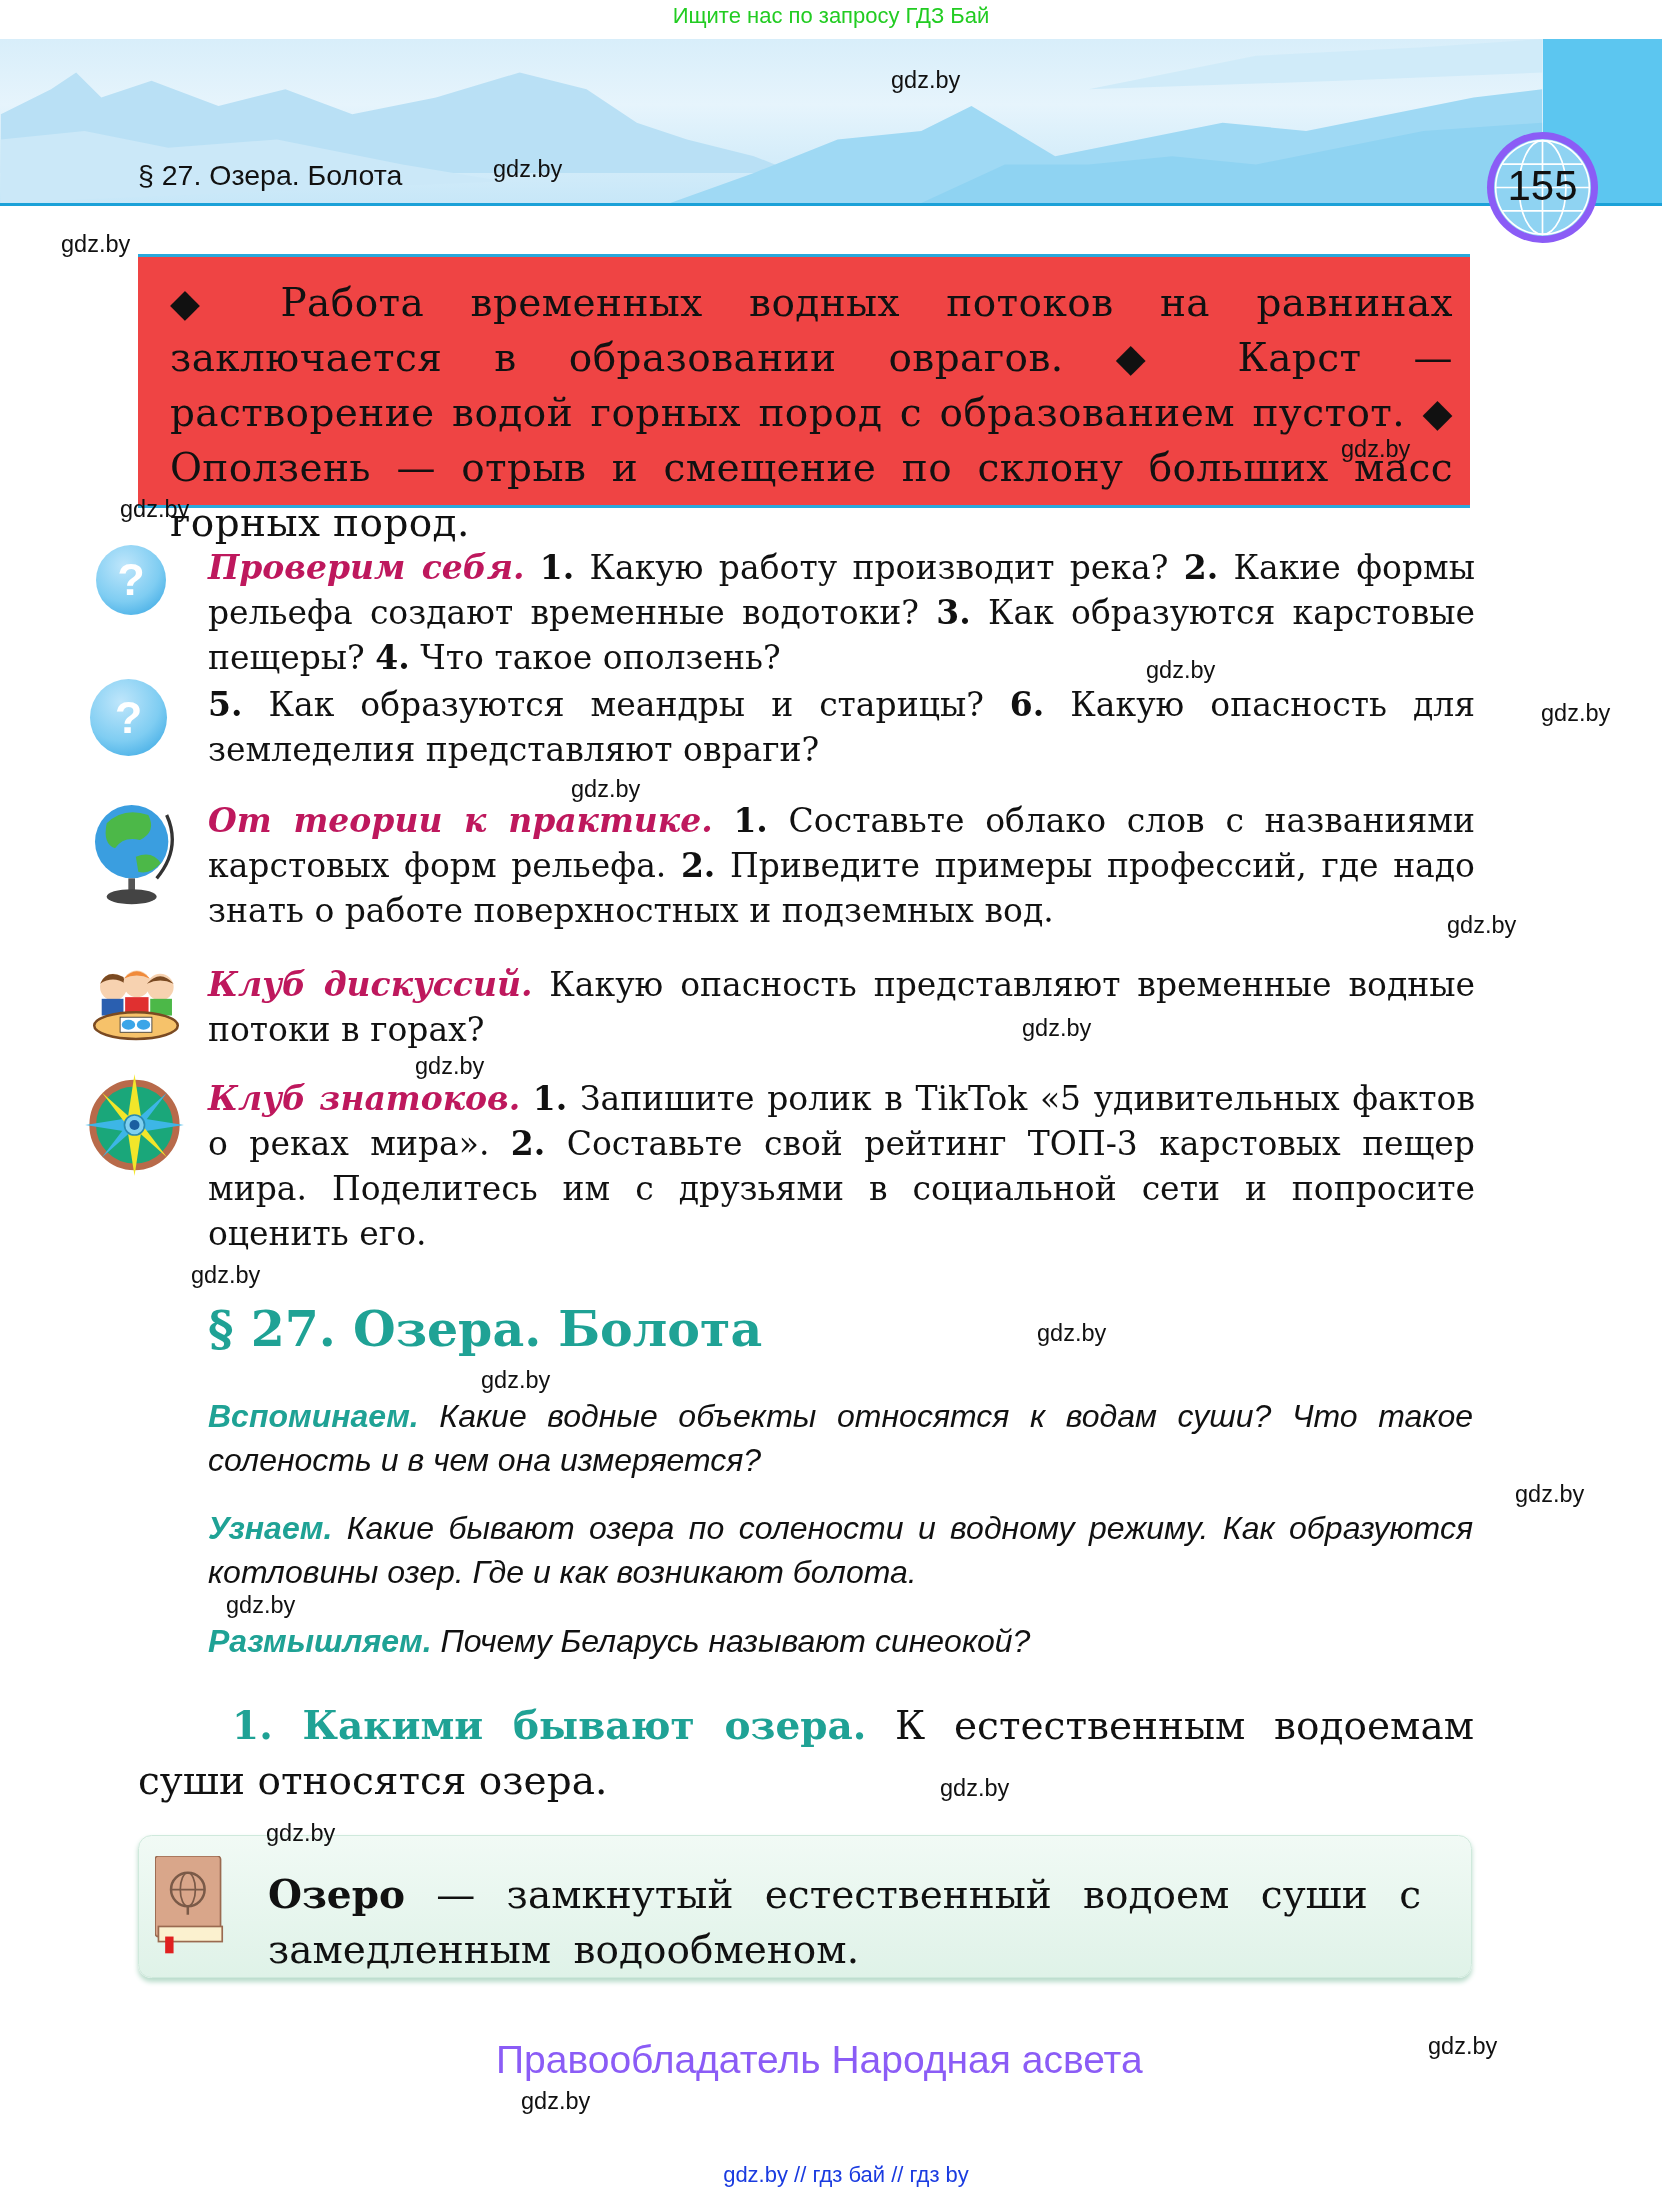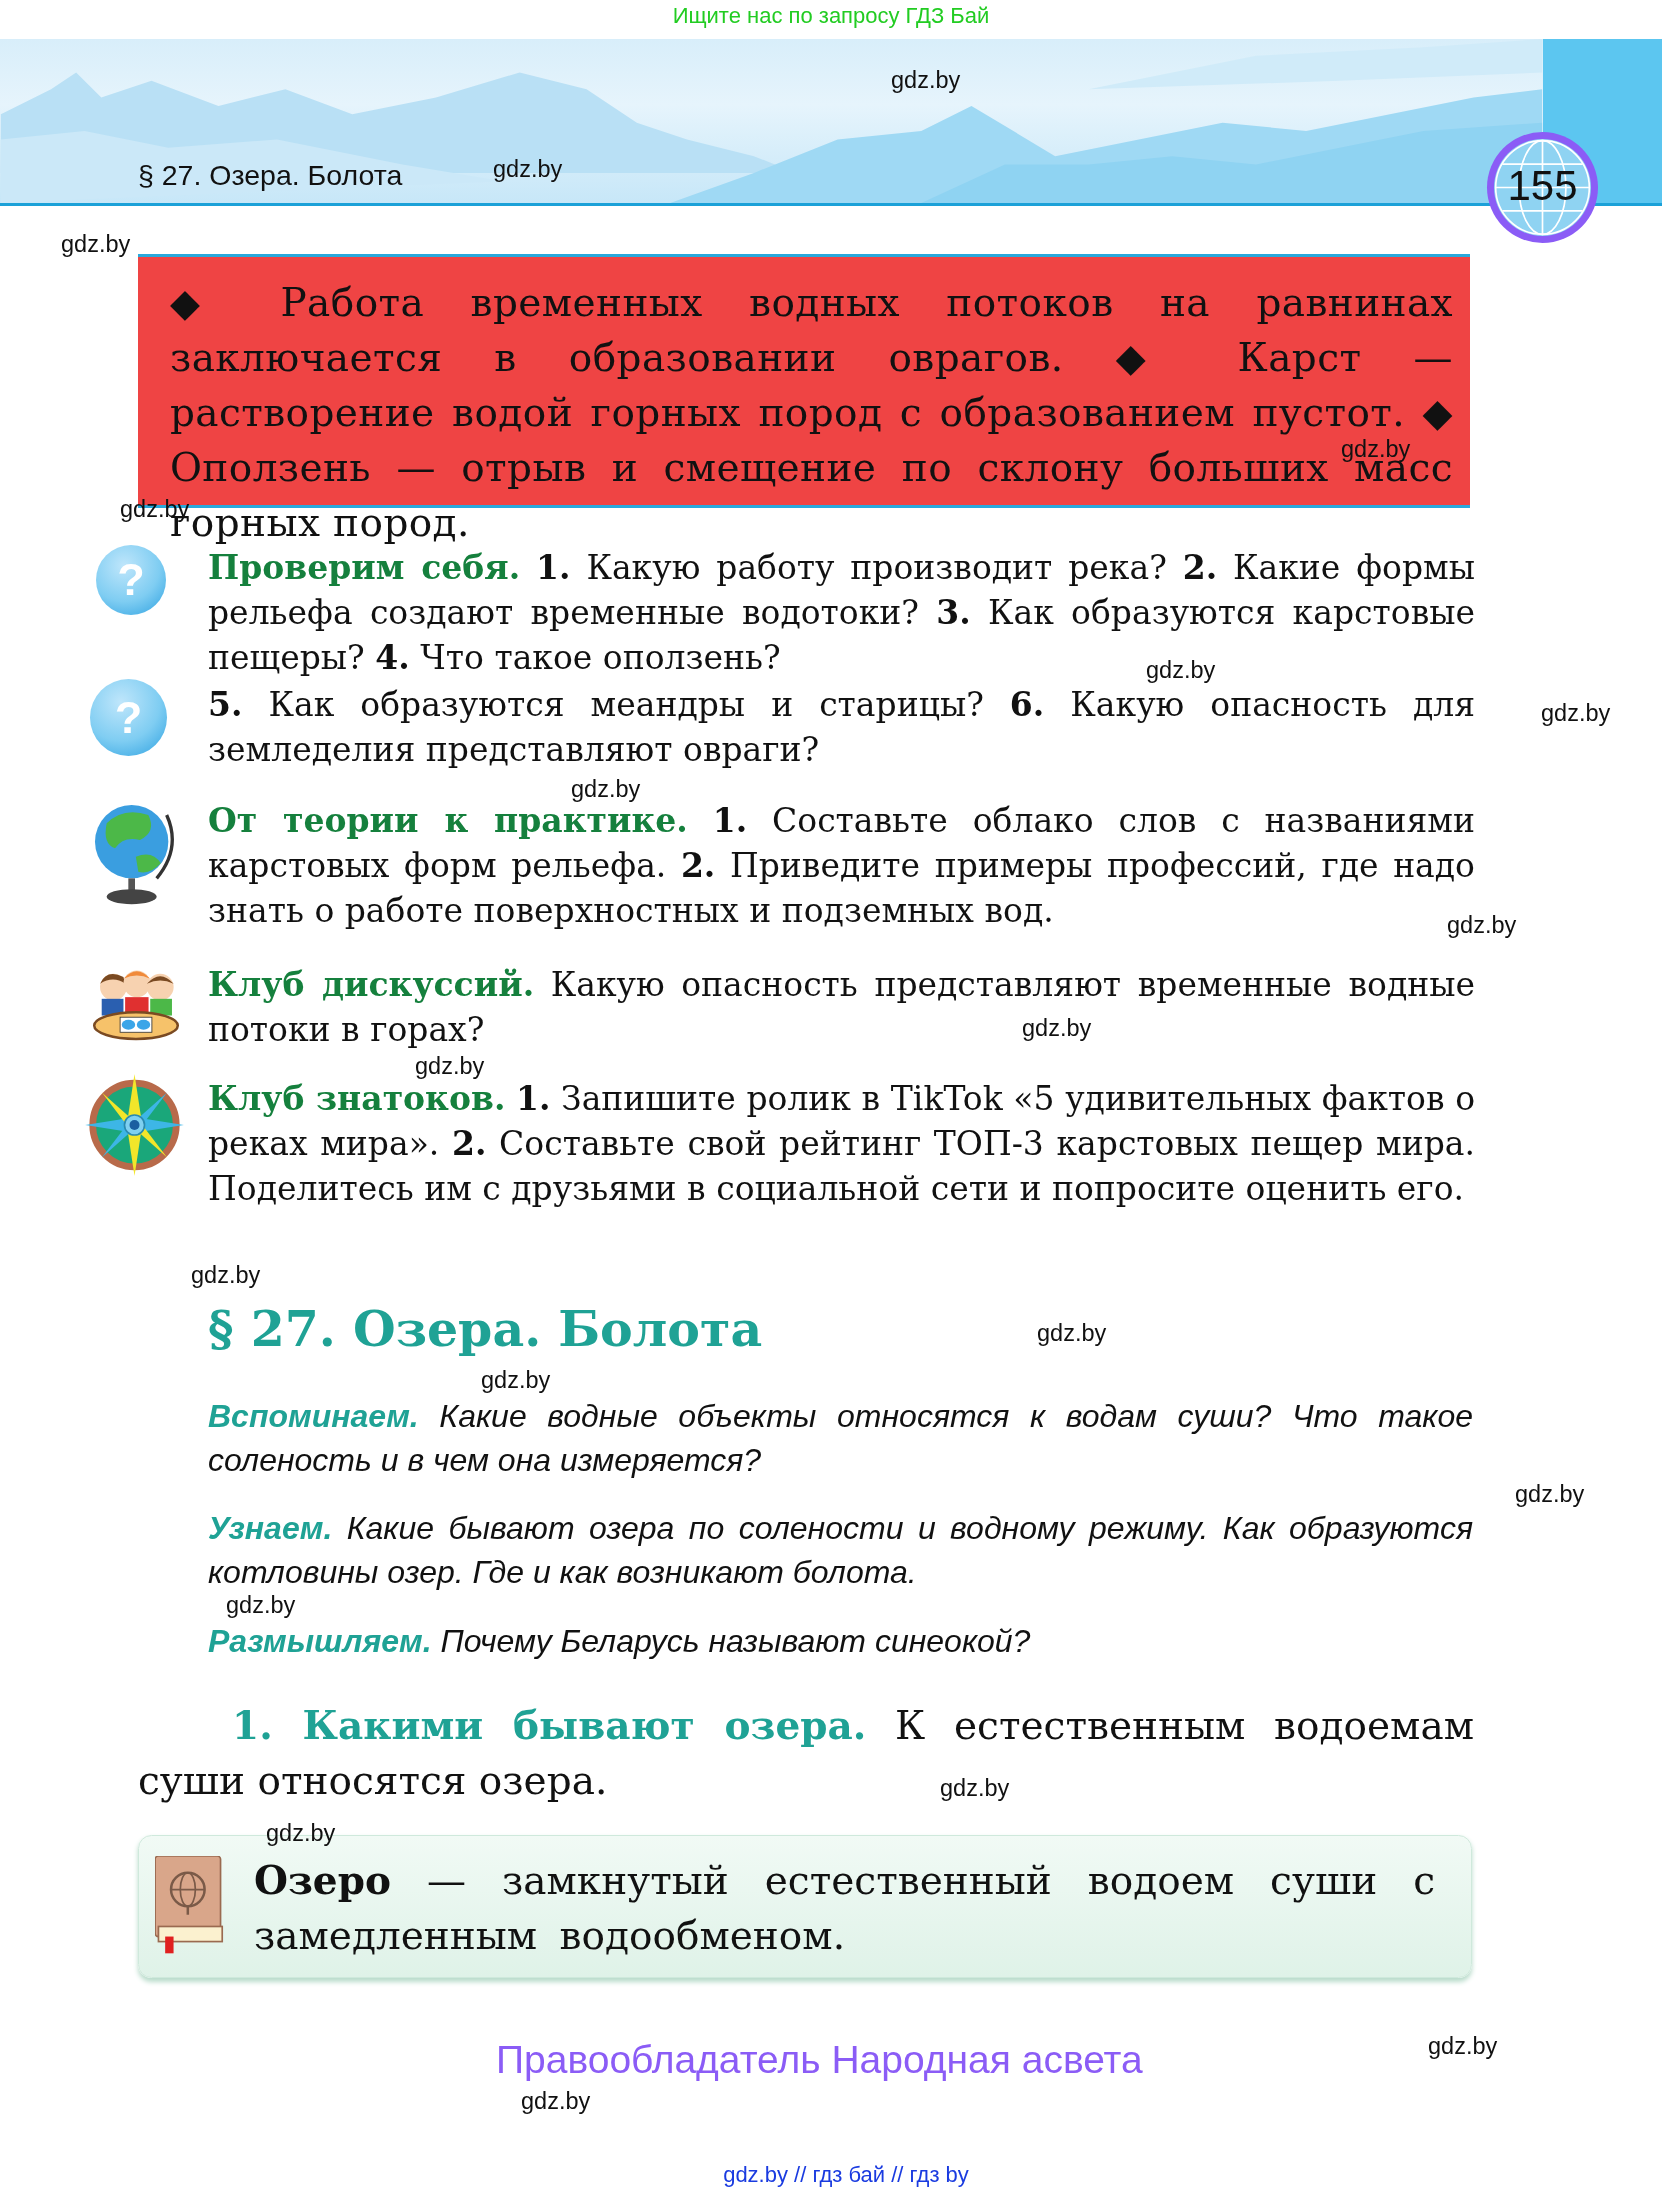--- a/index.html
+++ b/index.html
@@ -17,36 +17,36 @@
   .pagebadge .globe { position:absolute; left:6.7px; top:6.7px; width:97px; height:97px; border-radius:50%;
                       background:#8fd3f2; overflow:hidden; }
   .pagenum { position:absolute; left:0; top:30px; width:111px; text-align:center;
              font-family:"Liberation Sans", sans-serif; font-size:42px; color:#111; }
   .wm { font-family:"Liberation Sans", sans-serif; font-size:23.5px; color:#111; }
   .summary { left:138px; top:254px; width:1332px; height:248px; background:#ef4444;
              border-top:3.4px solid #29a9dc; border-bottom:3.4px solid #29a9dc; }
   .summary p { margin:0; position:absolute; left:32px; right:17px; top:18.4px;
                font-size:39px; line-height:55px; text-align:justify; letter-spacing:0.4px; }
   .block { left:208px; width:1267px; font-size:33px; line-height:45px; text-align:justify; }
-  .lbl { color:#15803d; font-weight:bold; }
+  .lbl { color:#be185d; font-style:italic; font-weight:bold; }
   .icon { position:absolute; }
   .q-icon { width:70px; height:70px; border-radius:50%;
             background:radial-gradient(circle at 40% 30%,#bfe6fb 0%,#7fcdf2 55%,#2a9fe0 100%);
             color:#fff; font-family:"Liberation Sans", sans-serif; font-weight:bold; font-size:45px;
             text-align:center; line-height:70px; }
   .h-section { left:208px; top:1300px; font-size:49px; font-weight:bold; color:#1fa295; }
   .sans-block { left:208px; width:1265px; font-family:"Liberation Sans", sans-serif; font-style:italic;
                 font-size:32px; line-height:44px; text-align:justify; }
   .sans-lbl { color:#1fa295; font-weight:bold; }
   .para { left:138px; width:1336px; font-size:39px; line-height:55px; text-align:justify; }
   .para .lbl2 { color:#1fa295; font-weight:bold;margin-left:24px; }
   .defbox { left:138px; top:1835px; width:1332px; height:141px; border-radius:13.4px;
             background:linear-gradient(180deg,#f1faf5 0%,#dff2e8 100%);
             border:1.7px solid #cfe9dc; box-shadow:0 3.4px 5px #b9dccb; }
-  .defbox p { margin:2px; position:absolute; left:113px; right:34px; top:15px;
+  .defbox p { margin:16px; position:absolute; left:113px; right:34px; top:15px;
               font-size:39px; line-height:55px; text-align:justify; word-spacing:10px; }
   .book { left:155px; top:1856px; width:69px; height:99px; }
   .copyright { left:496px; top:2038px; font-family:"Liberation Sans", sans-serif; font-size:39px; color:#8b5cf6; }
   .bottomnote { left:15px; width:1662px; top:2162px; text-align:center;
                 font-family:"Liberation Sans", sans-serif; font-size:22px; color:#1a3be0; }
 </style>
 </head>
 <body>
 
 <div class="abs topnote">Ищите нас по запросу ГДЗ Бай</div>

